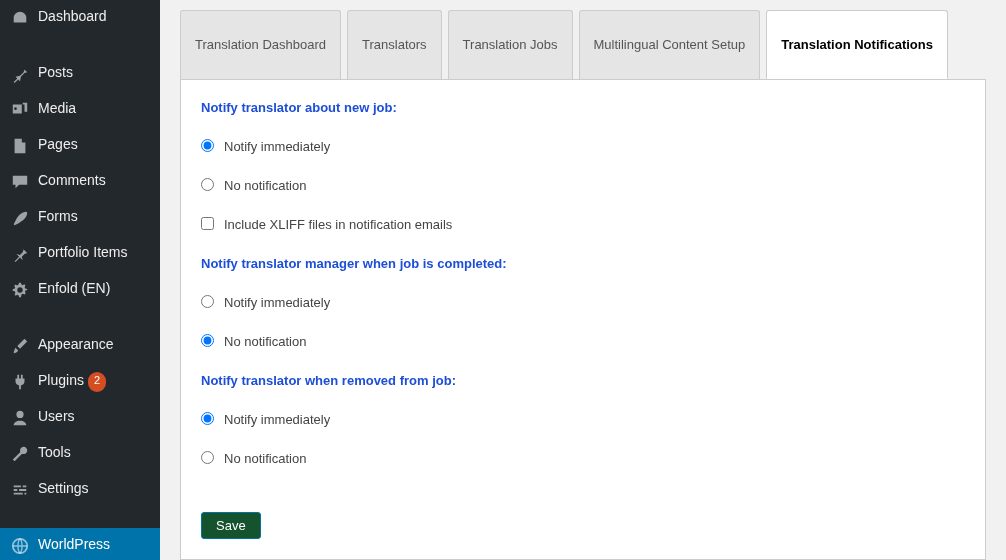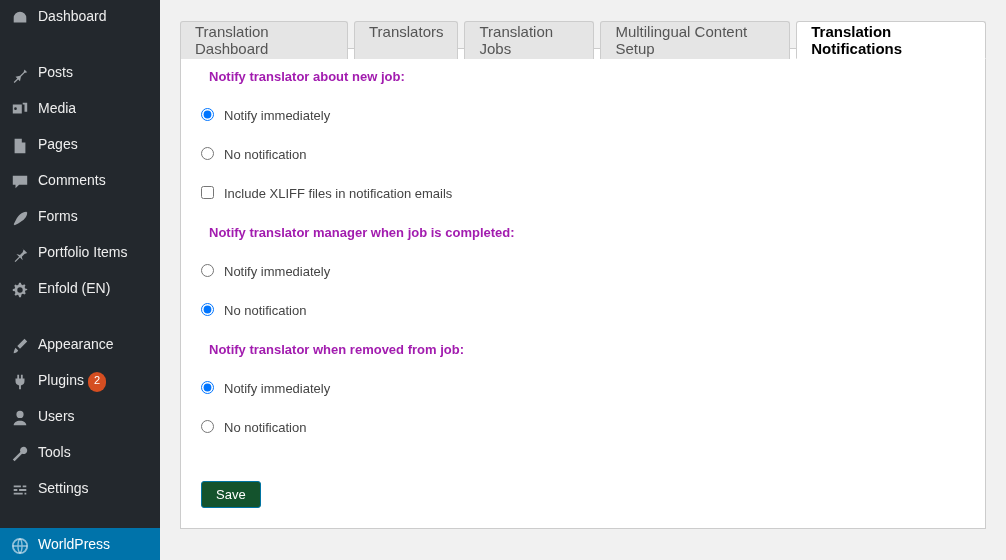--- a/index.html
+++ b/index.html
@@ -14,25 +14,25 @@
 .sidebar-item.active::after { content: ""; position: absolute; right: -8px; top: 50%; transform: translateY(-50%); border: 8px solid transparent; border-right-color: #f1f1f1; }
 .sidebar-spacer { height: 20px; }
 .notif-badge { background: #d54e21; color: #fff; border-radius: 10px; font-size: 11px; padding: 1px 6px; margin-left: 4px; display: inline-block; line-height: 1.4; }
 
 
 .main { flex: 1; padding: 10px 20px 20px 20px; overflow: hidden; }
 .page-title { font-size: 23px; font-weight: 400; color: #23282d; margin-bottom: 14px; }
 
 
 .tabs { display: flex; gap: 6px; border-bottom: 1px solid #ccc; }
-.tab { background: #e5e5e5; border: 1px solid #ccc; border-bottom: none; padding: 1px 14px; font-size: 15px; color: #555; cursor: pointer; border-radius: 3px 3px 0 0; position: relative; top: 11px; }
+.tab { background: #e5e5e5; border: 1px solid #ccc; border-bottom: none; padding: 26px 14px; font-size: 13px; color: #555; cursor: pointer; border-radius: 3px 3px 0 0; position: relative; top: 0; }
 .tab.active { background: #fff; color: #000; font-weight: 600; border-bottom: 1px solid #fff; }
 
 .panel { background: #fff; border: 1px solid #ccc; border-top: none; padding: 20px; }
-.section-heading { font-weight: 700; font-size: 13px; color: #a21caf; margin: 16px 0 12px 8px; }
+.section-heading { font-weight: 700; font-size: 13px; color: #1d4ed8; margin: 16px 0 12px 0; }
 .section-heading:first-child { margin-top: 0; }
 .radio-row { display: flex; align-items: flex-start; gap: 10px; margin: 24px 0; }
 .radio-row input { margin: 0; }
 .radio-row label { font-size: 13px; color: #444; }
 .save-btn { background: #14532d; border: 1px solid #0074a2; color: #fff; padding: 5px 14px; border-radius: 3px; font-size: 13px; cursor: pointer; margin-top: 22px; }
 
 svg { width: 18px; height: 18px; fill: currentColor; }
 </style>
 </head>
 <body>

